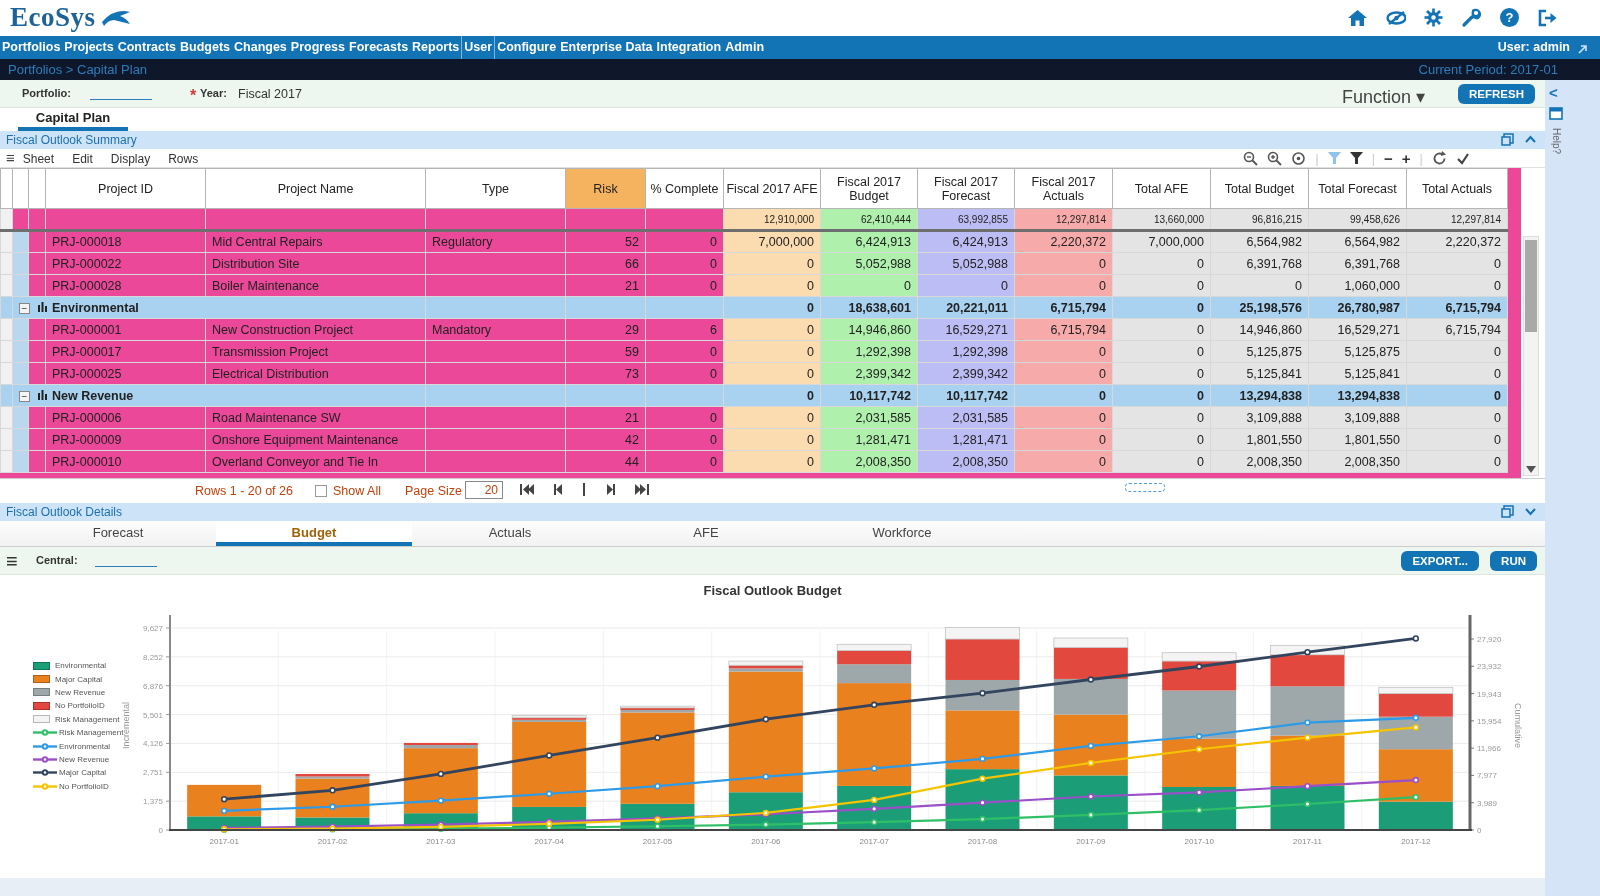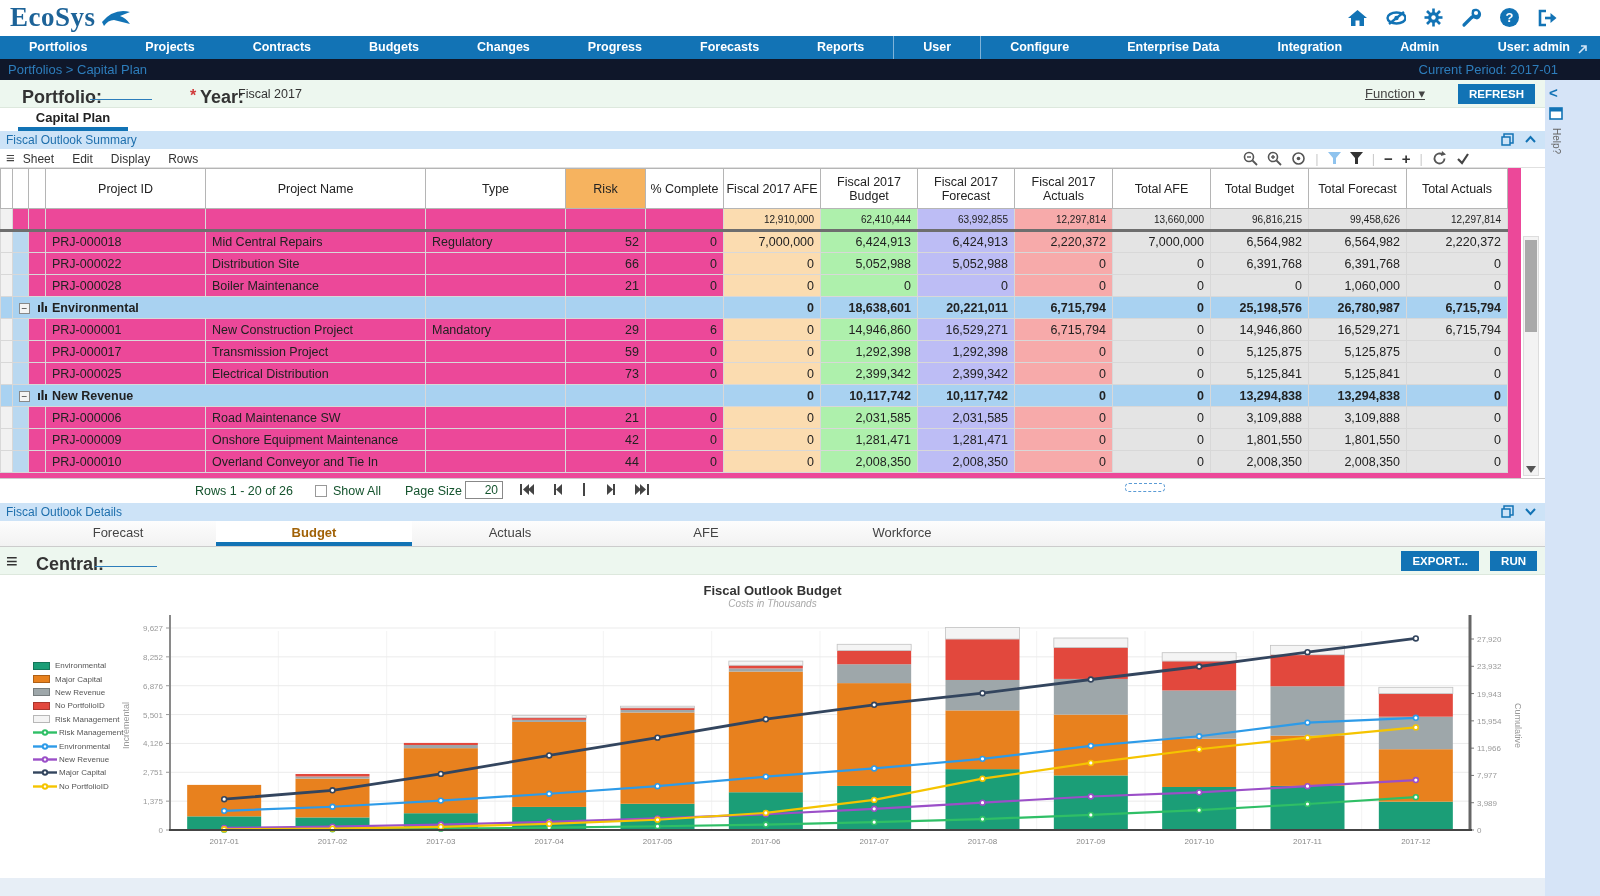--- a/index.html
+++ b/index.html
@@ -8,37 +8,37 @@
 
   
   .topbar { position:absolute; left:0; top:0; width:1600px; height:36px; background:#fff; }
   .logo { position:absolute; left:10px; top:2px; display:flex; align-items:flex-start; }
   .logo-text { font-family:"Liberation Serif", serif; font-size:27px; font-weight:bold; color:#1d6398; letter-spacing:0.5px; }
   .top-icons { position:absolute; right:42px; top:7px; display:flex; gap:17px; align-items:center; }
   .tico { width:21px; height:21px; display:flex; align-items:center; justify-content:center; cursor:pointer; }
 
   
   .navbar { position:absolute; left:0; top:36px; width:1600px; height:23px; background:#1273b5; display:flex; align-items:stretch; }
-  .nav-item { color:#fff; font-size:12.5px; font-weight:bold; padding:0 29px; line-height:23px; cursor:pointer; white-space:nowrap; }
+  .nav-item { color:#fff; font-size:12.5px; font-weight:bold; padding:0 2px; line-height:23px; cursor:pointer; white-space:nowrap; }
   .nav-item.sep { border-left:1px solid #7fb3d9; border-right:1px solid #7fb3d9; }
   .nav-user { position:absolute; right:30px; top:0; color:#fff; font-size:12.5px; font-weight:bold; line-height:23px; }
   .nav-user-ico { position:absolute; right:12px; top:5px; }
 
   
   .crumb-bar { position:absolute; left:0; top:59px; width:1600px; height:21px; background:#0f172a; }
   .crumb { position:absolute; left:8px; top:3px; color:#2d7dbb; font-size:13px; cursor:pointer; }
   .period { position:absolute; right:42px; top:3px; color:#2d7dbb; font-size:13px; }
 
   
   .control-bar { position:absolute; left:0; top:80px; width:1545px; height:28px; background:#edf7ef; border-bottom:1px solid #dde8dd; }
-  .lbl { font-size:18px; font-weight:bold; color:#333; }
+  .lbl { font-size:11px; font-weight:bold; color:#333; }
   .blank-link { display:inline-block; width:62px; height:13px; border-bottom:1px solid #2d7dbb; }
   .req { color:#d03a3a; font-weight:bold; }
-  .func { position:absolute; right:120px; top:6px; font-size:13px; color:#444; cursor:pointer;text-decoration:underline; }
-  .btn { display:inline-block; background:#1273b5; color:#fff; font-weight:bold; font-size:11.5px; padding:4px 11px; border-radius:0; cursor:pointer; text-align:center; }
+  .func { position:absolute; right:120px; top:6px; font-size:18px; color:#444; cursor:pointer; }
+  .btn { display:inline-block; background:#1273b5; color:#fff; font-weight:bold; font-size:11.5px; padding:4px 11px; border-radius:6px; cursor:pointer; text-align:center; }
   .btn-refresh { position:absolute; right:10px; top:4px; }
 
   
   .tab-row { position:absolute; left:0; top:108px; width:1545px; height:23px; background:#fff; }
   .main-tab { position:absolute; left:18px; top:0; width:110px; text-align:center; font-size:13px; font-weight:bold; color:#222; line-height:19px; border-bottom:4px solid #1273b5; cursor:pointer; }
 
   
   .panel-header { position:absolute; left:0; width:1545px; height:18px; background:#cde3f7; color:#1e6fad; font-size:12px; line-height:18px; padding-left:6px; }
   .ph-icons { position:absolute; right:8px; top:2px; display:flex; gap:10px; }
 
@@ -67,21 +67,21 @@
   .gbar { margin-right:5px; }
   td.sel { background:#b9d8f0; }
   td.handle { background:#f1f1f1; }
 
   
   .vscroll { position:absolute; left:1523px; top:236px; width:16px; height:240px; background:#f3f3f3; border:1px solid #ddd; }
   .vthumb { position:absolute; left:1px; top:3px; width:12px; height:92px; background:#a9a9a9; cursor:pointer; }
   .vdown { position:absolute; left:2px; bottom:2px; width:0; height:0; border-left:5px solid transparent; border-right:5px solid transparent; border-top:7px solid #555; cursor:pointer; }
 
   
-  .pager-bar { position:absolute; left:0; top:478px; width:1545px; height:25px; background:#fff; border-top:1px solid #ccc; font-size:12.5px; color:#14532d; }
+  .pager-bar { position:absolute; left:0; top:478px; width:1545px; height:25px; background:#fff; border-top:1px solid #ccc; font-size:12.5px; color:#c2410c; }
   .pager-rows { position:absolute; left:195px; top:5px; }
   .chk { position:absolute; left:315px; top:6px; width:12px; height:12px; border:1px solid #999; background:#fff; cursor:pointer; }
   .chk-lbl { position:absolute; left:333px; top:5px; }
   .ps-lbl { position:absolute; left:405px; top:5px; }
   .ps-box { position:absolute; left:465px; top:2px; width:38px; height:18px; border:1px solid #888; text-align:right; padding:1px 4px; font-size:12px; cursor:text; }
   .pager-icons { position:absolute; left:520px; top:4px; display:flex; gap:20px; align-items:center; }
   .pgi { cursor:pointer; }
   .hscroll { position:absolute; left:1125px; top:4px; width:40px; height:9px; border:1px dashed #5b9bd5; border-radius:4px; }
 
   
@@ -600,21 +600,20 @@
   <div class="dctrl">
     <span class="dburger">≡</span>
     <span class="lbl" style="position:absolute;left:36px;top:7px">Central:</span>
     <span class="blank-link" style="position:absolute;left:95px;top:7px"></span>
     <span class="btn btn-export">EXPORT...</span>
     <span class="btn btn-run">RUN</span>
   </div>
 
   <div class="chart-area">
     <div class="chart-title">Fiscal Outlook Budget</div>
-    <div class="chart-sub">Costs in Thousands</div>
     <div class="legend">
         <div class="lg-item">
           <span class="lg-swatch" style="background:#1B9E77"></span>
           <span class="lg-label">Environmental</span>
         </div>
         <div class="lg-item">
           <span class="lg-swatch" style="background:#E8811E"></span>
           <span class="lg-label">Major Capital</span>
         </div>
         <div class="lg-item">

